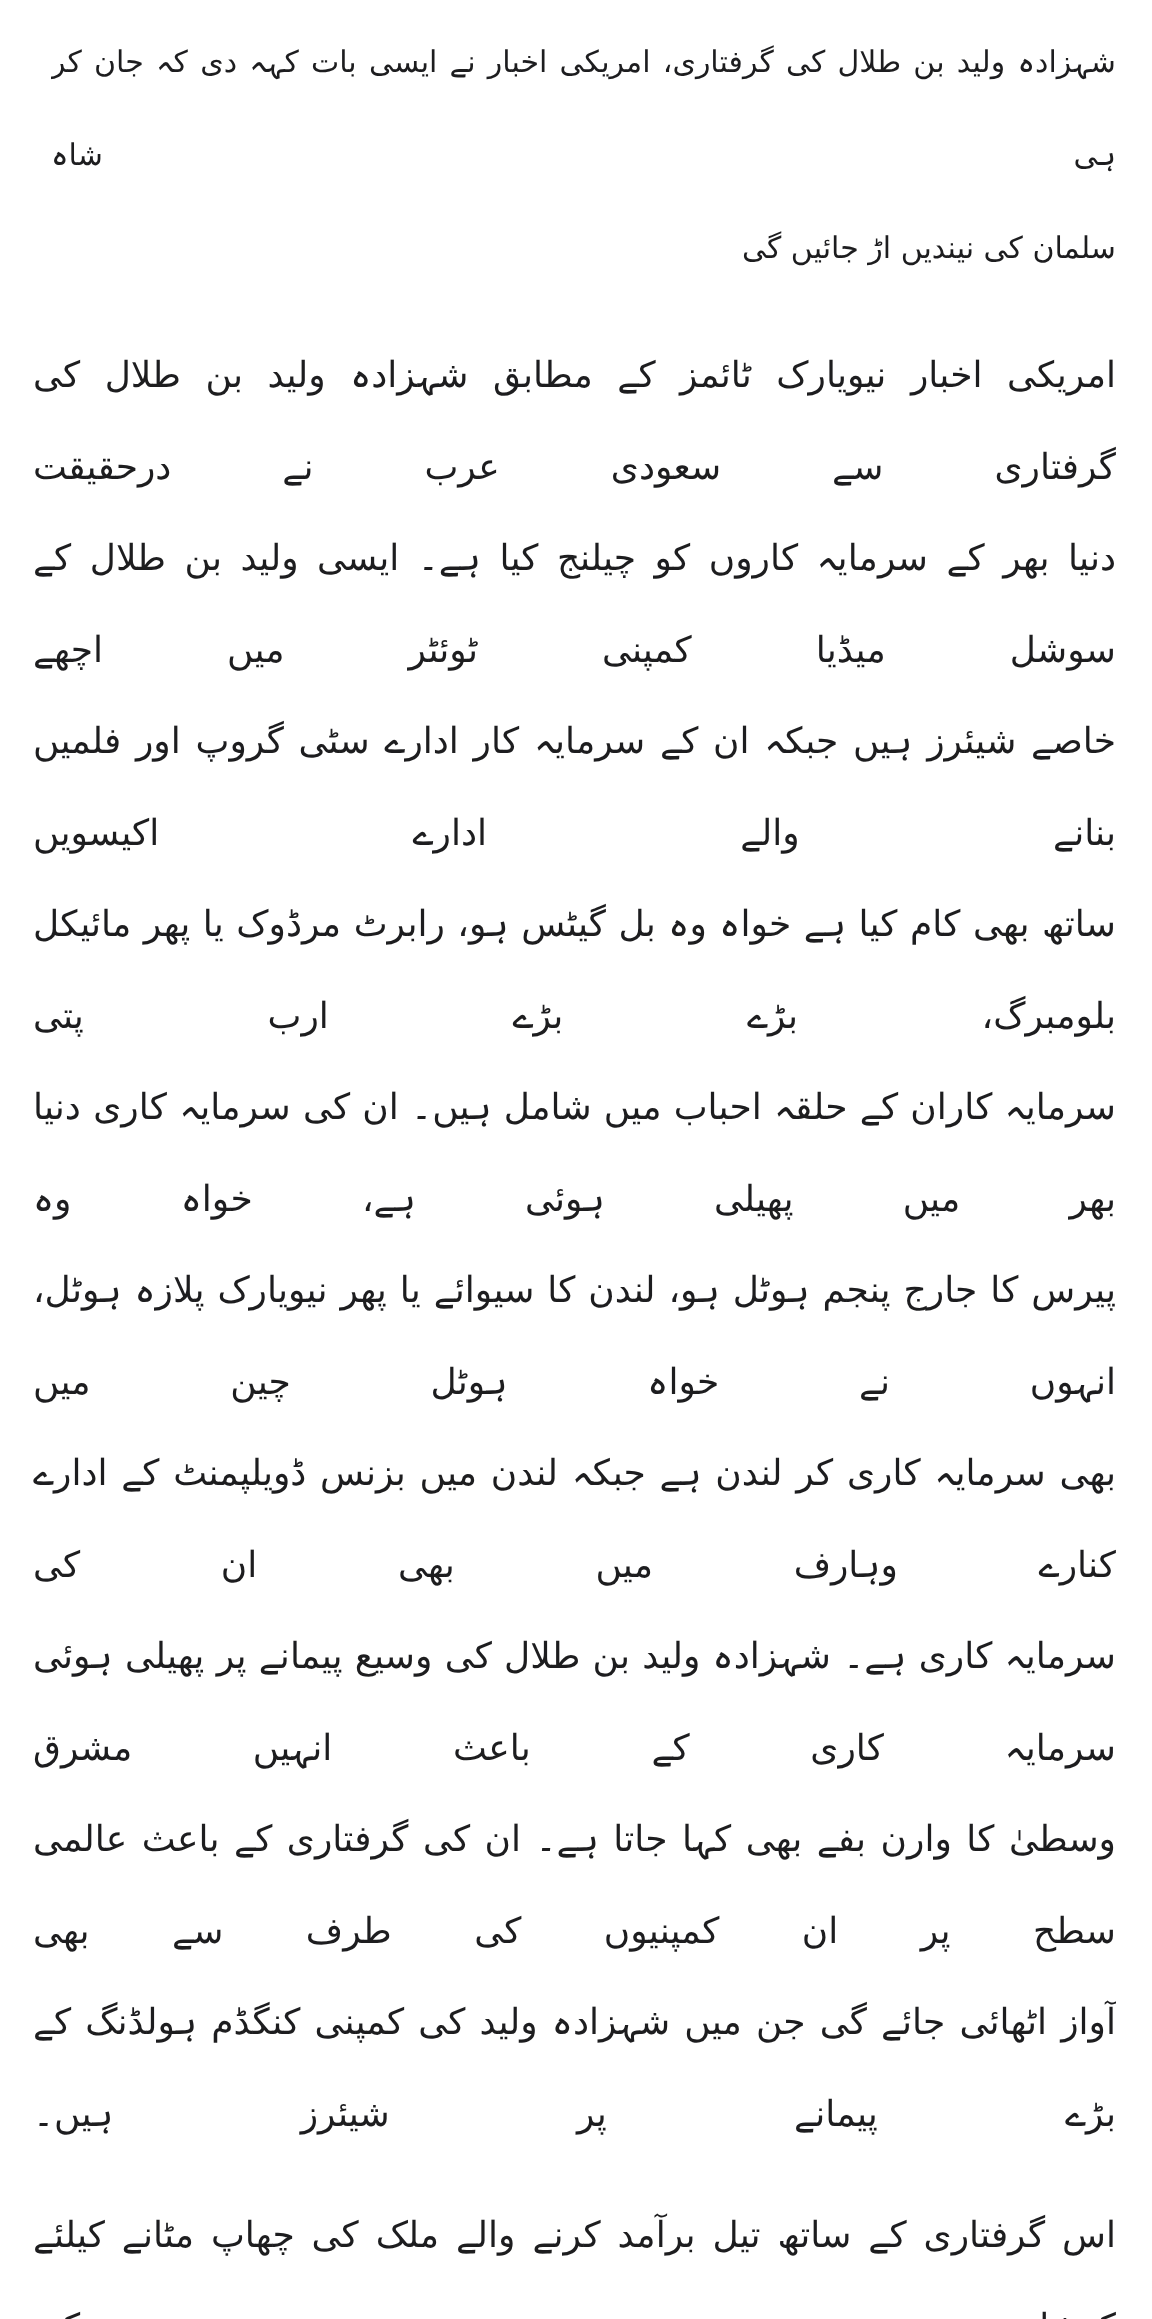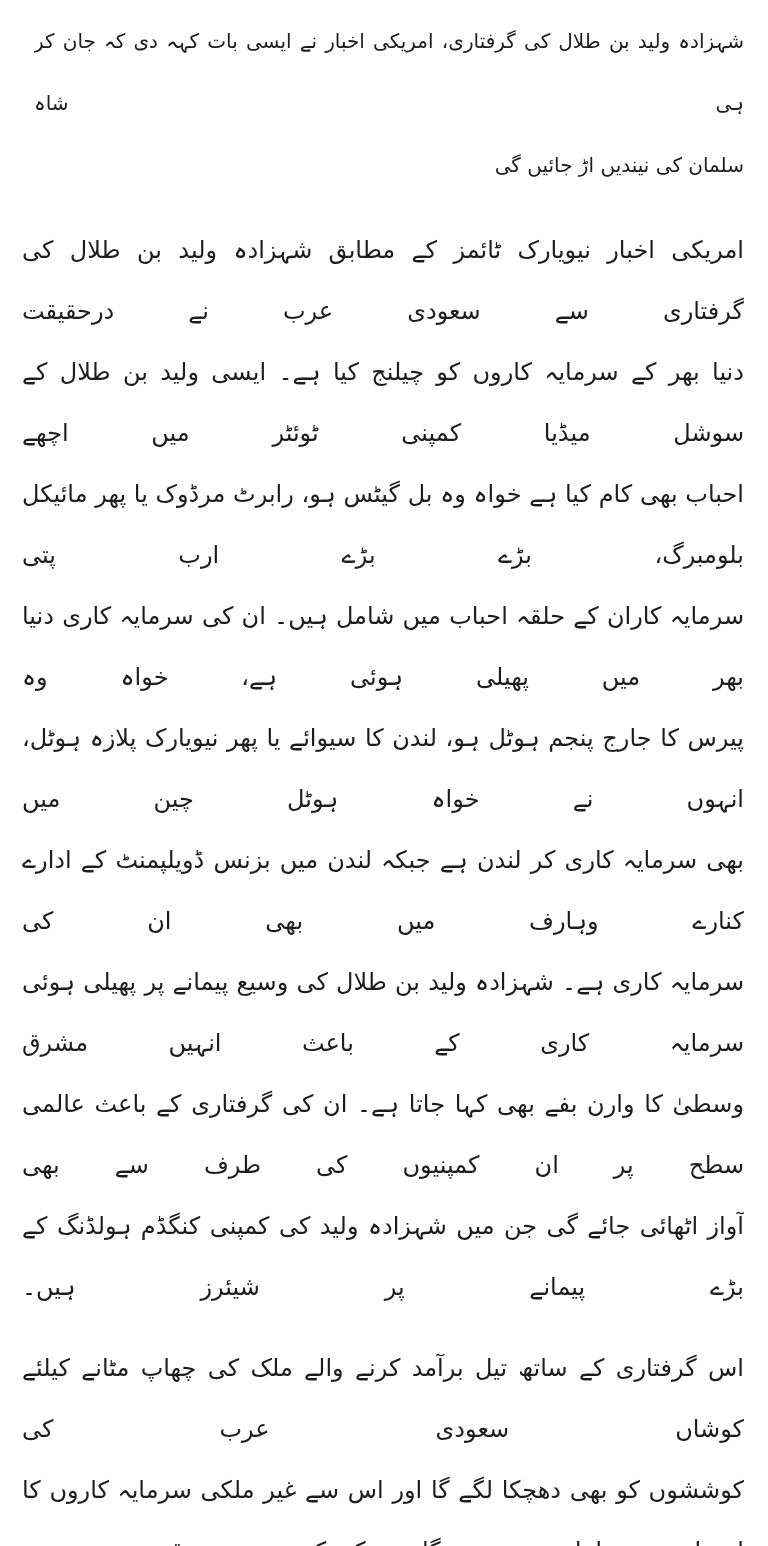--- a/index.html
+++ b/index.html
@@ -49,21 +49,22 @@
 <div class="article">
 
   <h1 class="headline">
     <div class="hline">شہزادہ ولید بن طلال کی گرفتاری، امریکی اخبار نے ایسی بات کہہ دی کہ جان کر ہی شاہ</div>
     <div class="hline short">سلمان کی نیندیں اڑ جائیں گی</div>
   </h1>
 
   <div class="paragraph">
     <div class="line">امریکی اخبار نیویارک ٹائمز کے مطابق شہزادہ ولید بن طلال کی گرفتاری سے سعودی عرب نے درحقیقت</div>
     <div class="line">دنیا بھر کے سرمایہ کاروں کو چیلنج کیا ہے۔ ایسی ولید بن طلال کے سوشل میڈیا کمپنی ٹوئٹر میں اچھے</div>
-    <div class="line">احباب بھی کام کیا ہے خواہ وہ بل گیٹس ہو، رابرٹ مرڈوک یا پھر مائیکل بلومبرگ، بڑے بڑے ارب پتی</div>
+    <div class="line">خاصے شیئرز ہیں جبکہ ان کے سرمایہ کار ادارے سٹی گروپ اور فلمیں بنانے والے ادارے اکیسویں</div>
+    <div class="line">ساتھ بھی کام کیا ہے خواہ وہ بل گیٹس ہو، رابرٹ مرڈوک یا پھر مائیکل بلومبرگ، بڑے بڑے ارب پتی</div>
     <div class="line">سرمایہ کاران کے حلقہ احباب میں شامل ہیں۔ ان کی سرمایہ کاری دنیا بھر میں پھیلی ہوئی ہے، خواہ وہ</div>
     <div class="line">پیرس کا جارج پنجم ہوٹل ہو، لندن کا سیوائے یا پھر نیویارک پلازہ ہوٹل، انہوں نے خواہ ہوٹل چین میں</div>
     <div class="line">بھی سرمایہ کاری کر لندن ہے جبکہ لندن میں بزنس ڈویلپمنٹ کے ادارے کنارے وہارف میں بھی ان کی</div>
     <div class="line">سرمایہ کاری ہے۔ شہزادہ ولید بن طلال کی وسیع پیمانے پر پھیلی ہوئی سرمایہ کاری کے باعث انہیں مشرق</div>
     <div class="line">وسطیٰ کا وارن بفے بھی کہا جاتا ہے۔ ان کی گرفتاری کے باعث عالمی سطح پر ان کمپنیوں کی طرف سے بھی</div>
     <div class="line">آواز اٹھائی جائے گی جن میں شہزادہ ولید کی کمپنی کنگڈم ہولڈنگ کے بڑے پیمانے پر شیئرز ہیں۔</div>
   </div>
 
   <div class="paragraph">
     <div class="line">اس گرفتاری کے ساتھ تیل برآمد کرنے والے ملک کی چھاپ مٹانے کیلئے کوشاں سعودی عرب کی</div>

